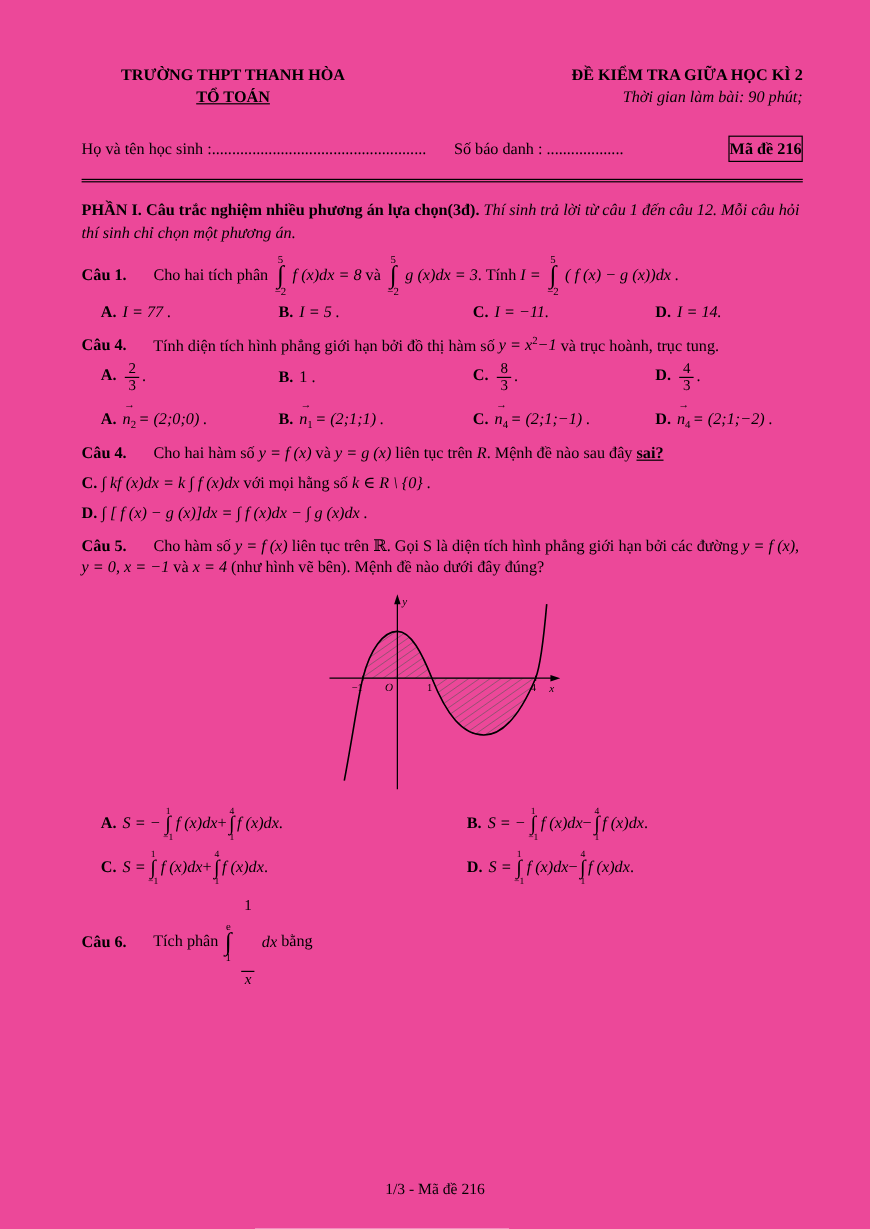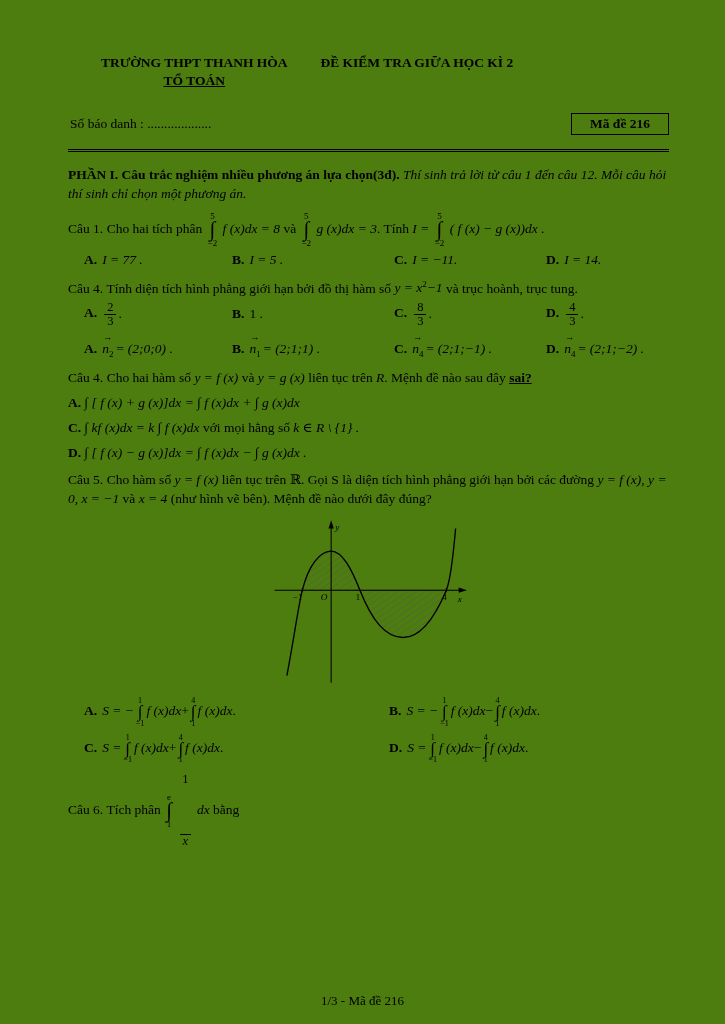--- a/index.html
+++ b/index.html
@@ -1,41 +1,41 @@
 <!DOCTYPE html>
 <html><head>
 <meta charset="utf-8">
 <style>
   html,body{margin:0;padding:0;background:#fff;}
   *{box-sizing:border-box;}
   .page{
-    width:725px;height:1024px;background:#4d7c0f;color:#000;
+    width:725px;height:1024px;background:#ec4899;color:#000;
     font-family:"Liberation Serif","DejaVu Serif",serif;
     font-size:13.5px;line-height:1.35;
     padding:54px 56px 0 68px;position:relative;overflow:hidden;
   }
   .b{font-weight:bold;}
   .i{font-style:italic;}
   .u{text-decoration:underline;}
   .m{font-style:italic;margin-top:48px;}
   
   .hdr{display:flex;width:100%;}
   .hdr-left{width:42%;text-align:center;}
-  .hdr-right{width:58%;text-align:left;}
+  .hdr-right{width:58%;text-align:right;}
   .hdr div{line-height:1.3;}
   
   .student{display:flex;align-items:center;margin-top:24px;white-space:nowrap;}
-  .student .idlab{margin-left:2px;}
-  .codebox{margin-left:auto;border:1px solid #000;padding:1px 18px;font-weight:bold;}
+  .student .idlab{margin-left:23px;}
+  .codebox{margin-left:auto;border:1px solid #000;padding:1px 0;font-weight:bold;}
   .rule{height:3px;border-top:1px solid #000;border-bottom:1px solid #000;margin-top:14px;}
   
   .part{margin:14px 0 4px 0;}
   
   .q{margin:9px 0 3px 0;}
-  .qlabel{font-weight:normal;margin-right:0;}
+  .qlabel{font-weight:bold;margin-right:19px;}
   .qline{margin:7px 0;}
   
   .opts4{display:grid;grid-template-columns:148px 162px 152px 1fr;padding-left:16px;align-items:center;margin:3px 0 6px 0;}
   .opts2{display:grid;grid-template-columns:305px 1fr;padding-left:16px;align-items:center;margin:6px 0;}
   .opt b{margin-right:5px;}
   
   .int{display:inline-flex;flex-direction:column;align-items:center;vertical-align:middle;line-height:1;margin:0 2px;}
   .int .lim{font-size:9px;line-height:1;font-style:normal;}
   .int .isign{font-size:21px;line-height:.85;}
   .int.s .isign{font-size:17px;}
@@ -48,38 +48,40 @@
   .vec{position:relative;display:inline-block;font-style:italic;margin-right:2px;}
   .vec .varrow{position:absolute;top:-9px;left:0;width:100%;text-align:center;font-size:9px;font-style:normal;}
   .vec sub{font-size:9px;font-style:normal;}
   sup{font-size:9px;}
   .vecrow{padding-top:6px;}
   
   .graphwrap{margin:8px 0 4px 186px;}
   .glabel{font-family:"Liberation Serif","DejaVu Serif",serif;font-size:9px;font-style:italic;}
   .gnum{font-family:"Liberation Serif","DejaVu Serif",serif;font-size:8.5px;font-style:normal;}
   
-  .footer{position:absolute;left:0;right:0;bottom:14px;text-align:center;font-size:13px;margin-top:21px;}
+  .footer{position:absolute;left:0;right:0;bottom:24px;text-align:center;font-size:13px;margin-top:21px;}
 </style>
 </head>
 <body>
 
 <div class="page">
 
   <div class="hdr">
     <div class="hdr-left">
       <div class="b">TRƯỜNG THPT THANH HÒA</div>
       <div class="b u">TỔ TOÁN</div>
     </div>
     <div class="hdr-right">
       <div class="b">ĐỀ KIỂM TRA GIỮA HỌC KÌ 2</div>
+      <div class="i">Thời gian làm bài: 90 phút;</div>
     </div>
   </div>
 
   <div class="student">
+    <span>Họ và tên học sinh :.....................................................</span>
     <span class="idlab">Số báo danh : ...................</span>
     <span class="codebox">Mã đề 216</span>
   </div>
 
   <div class="rule"></div>
 
   <p class="part">
     <b>PHẦN I. Câu trắc nghiệm nhiều phương án lựa chọn(3đ).</b>
     <i>Thí sinh trả lời từ câu 1 đến câu 12. Mỗi câu hỏi thí sinh chỉ chọn một phương án.</i>
   </p>
@@ -147,22 +149,21 @@
   <p class="q">
     <b class="qlabel">Câu 4.</b>
     <span>Cho hai hàm số</span>
     <span class="m">y = f (x)</span>
     <span>và</span>
     <span class="m">y = g (x)</span>
     <span>liên tục trên</span>
     <span class="m">R</span><span>. Mệnh đề nào sau đây</span>
     <b class="u">sai?</b>
   </p>
-  <div class="qline"><b>A.</b> <span class="m">∫ [ f (x) + g (x)]dx = ∫ f (x)dx + ∫ g (x)dx</span> <span></span> <span class="m"></span></div>
-  <div class="qline"><b>C.</b> <span class="m">∫ kf (x)dx = k ∫ f (x)dx</span> <span>với mọi hằng số</span> <span class="m">k ∈ R \ {1} .</span></div>
+  <div class="qline"><b>C.</b> <span class="m">∫ kf (x)dx = k ∫ f (x)dx</span> <span>với mọi hằng số</span> <span class="m">k ∈ R \ {0} .</span></div>
   <div class="qline"><b>D.</b> <span class="m">∫ [ f (x) − g (x)]dx = ∫ f (x)dx − ∫ g (x)dx .</span> <span></span> <span class="m"></span></div>
 
   <p class="q">
     <b class="qlabel">Câu 5.</b>
     <span>Cho hàm số</span>
     <span class="m">y = f (x)</span>
     <span>liên tục trên ℝ. Gọi S là diện tích hình phẳng giới hạn bởi các đường</span>
     <span class="m">y = f (x), y = 0, x = −1</span>
     <span>và</span>
     <span class="m">x = 4</span>

